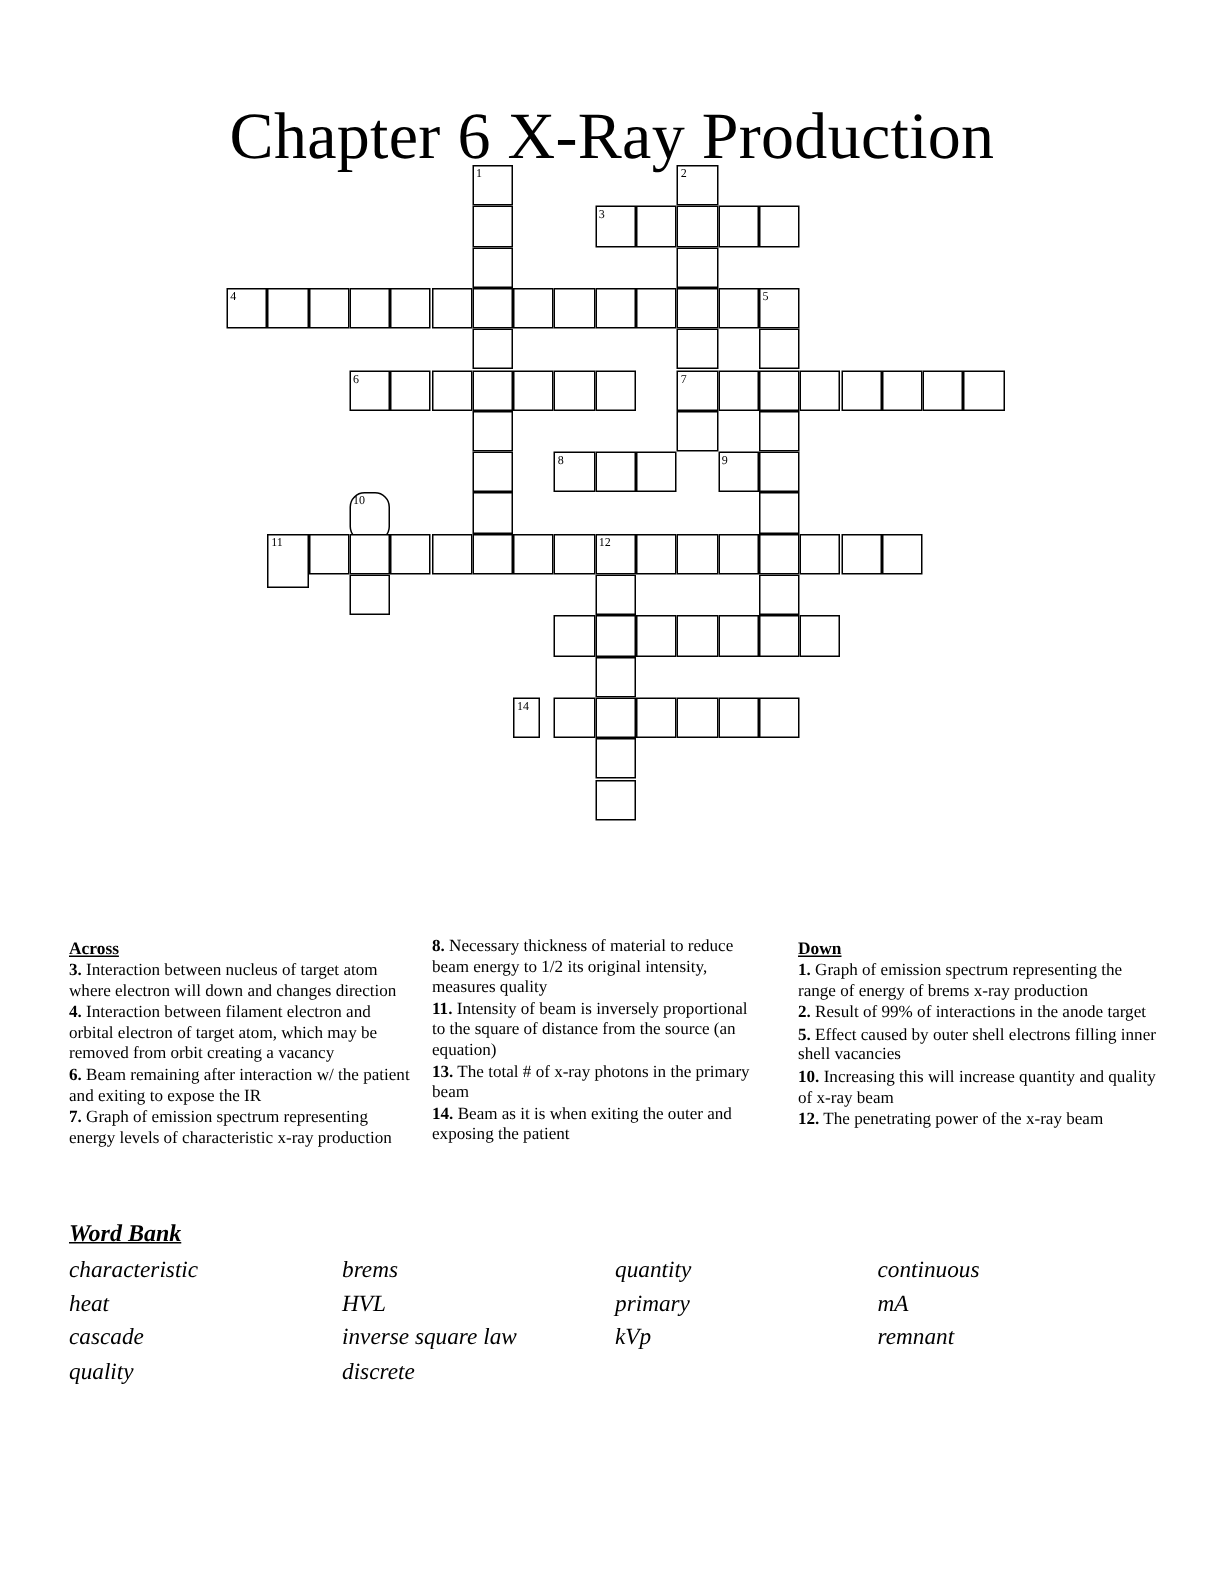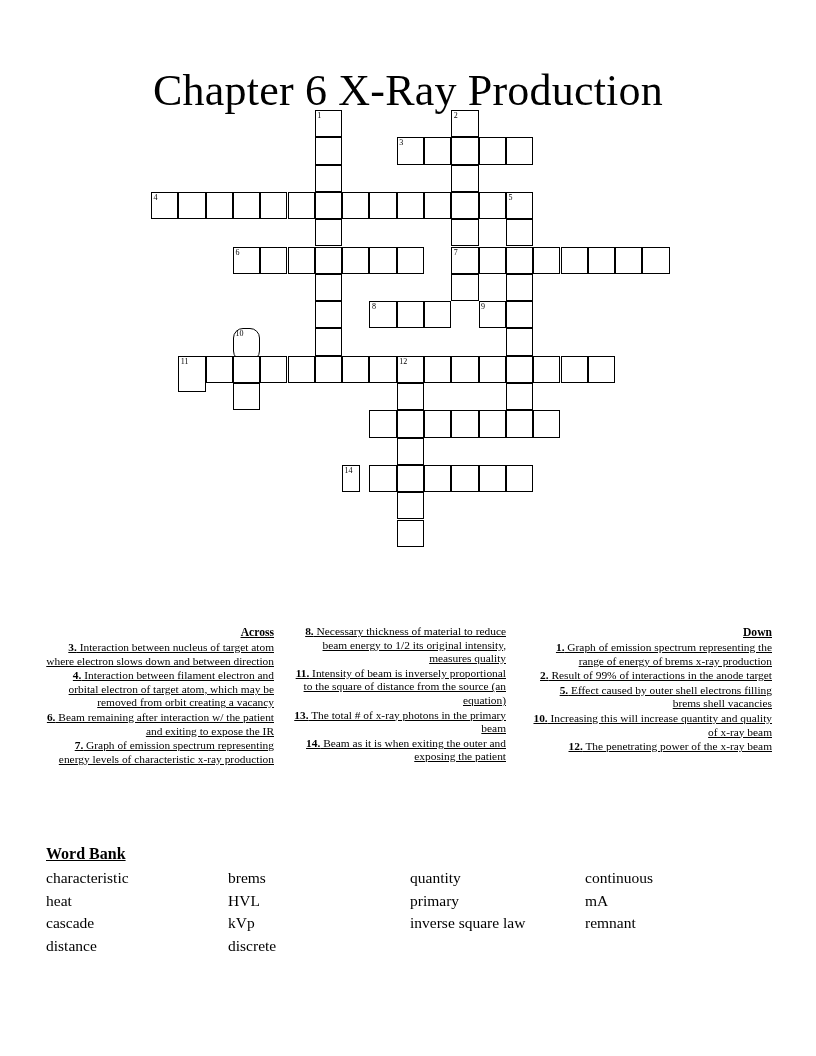--- a/index.html
+++ b/index.html
@@ -59,22 +59,21 @@
     left: 0;
     top: 625px;
     width: 816px;
     height: 195px;
   }
   .clue-col {
     position: absolute;
     top: 0;
     font-size: 11.4px;
     line-height: 13.6px;
-    text-align: right;
-    text-decoration: underline;
+    text-align: left;
   }
   #clue-col-1 { left: 46px;  width: 228px; }
   #clue-col-2 { left: 288px; width: 218px; }
   #clue-col-3 { left: 532px; width: 240px; }
 
   .clue-heading {
     font-weight: bold;
     text-decoration: underline;
     font-size: 11.6px;
     line-height: 15px;
@@ -86,22 +85,23 @@
     margin-bottom: 1px;
   }
   .clue-num {
     font-weight: bold;
   }
 
   
   #word-bank {
     position: absolute;
     left: 46px;
-    top: 844px;
+    top: 813px;
     width: 730px;
+    font-style: italic;
   }
   #word-bank-heading {
     font-weight: bold;
     text-decoration: underline;
     font-size: 16px;
     line-height: 20px;
     display: block;
     margin-bottom: 3px;
   }
   #word-bank-grid {
@@ -240,59 +240,59 @@
     <div class="cell" style="left: 424px; top: 358.9px; width: 27.3px; height: 27.3px;"></div>
     <div class="cell" style="left: 451.3px; top: 358.9px; width: 27.3px; height: 27.3px;"></div>
     <div class="cell" style="left: 478.6px; top: 358.9px; width: 27.3px; height: 27.3px;"></div>
     <div class="cell" style="left: 505.9px; top: 358.9px; width: 27.3px; height: 27.3px;"></div>
   </div>
 
 <div id="clues">
   <div class="clue-col" id="clue-col-1">
     <span class="clue-heading">Across</span>
     <div id="across-list-1">
-        <span class="clue"><span class="clue-num">3.</span><span class="clue-text"> Interaction between nucleus of target atom where electron slows down and between direction</span></span>
+        <span class="clue"><span class="clue-num">3.</span><span class="clue-text"> Interaction between nucleus of target atom where electron will down and changes direction</span></span>
         <span class="clue"><span class="clue-num">4.</span><span class="clue-text"> Interaction between filament electron and orbital electron of target atom, which may be removed from orbit creating a vacancy</span></span>
         <span class="clue"><span class="clue-num">6.</span><span class="clue-text"> Beam remaining after interaction w/ the patient and exiting to expose the IR</span></span>
         <span class="clue"><span class="clue-num">7.</span><span class="clue-text"> Graph of emission spectrum representing energy levels of characteristic x-ray production</span></span>
       </div>
   </div>
   <div class="clue-col" id="clue-col-2">
     <div id="across-list-2">
         <span class="clue"><span class="clue-num">8.</span><span class="clue-text"> Necessary thickness of material to reduce beam energy to 1/2 its original intensity, measures quality</span></span>
         <span class="clue"><span class="clue-num">11.</span><span class="clue-text"> Intensity of beam is inversely proportional to the square of distance from the source (an equation)</span></span>
         <span class="clue"><span class="clue-num">13.</span><span class="clue-text"> The total # of x-ray photons in the primary beam</span></span>
         <span class="clue"><span class="clue-num">14.</span><span class="clue-text"> Beam as it is when exiting the outer and exposing the patient</span></span>
       </div>
   </div>
   <div class="clue-col" id="clue-col-3">
     <span class="clue-heading">Down</span>
     <div id="down-list">
         <span class="clue"><span class="clue-num">1.</span><span class="clue-text"> Graph of emission spectrum representing the range of energy of brems x-ray production</span></span>
         <span class="clue"><span class="clue-num">2.</span><span class="clue-text"> Result of 99% of interactions in the anode target</span></span>
-        <span class="clue"><span class="clue-num">5.</span><span class="clue-text"> Effect caused by outer shell electrons filling brems shell vacancies</span></span>
+        <span class="clue"><span class="clue-num">5.</span><span class="clue-text"> Effect caused by outer shell electrons filling inner shell vacancies</span></span>
         <span class="clue"><span class="clue-num">10.</span><span class="clue-text"> Increasing this will increase quantity and quality of x-ray beam</span></span>
         <span class="clue"><span class="clue-num">12.</span><span class="clue-text"> The penetrating power of the x-ray beam</span></span>
       </div>
   </div>
 </div>
 
 <div id="word-bank">
   <span id="word-bank-heading">Word Bank</span>
   <div id="word-bank-grid">
       <div class="word-bank-item">characteristic</div>
       <div class="word-bank-item">brems</div>
       <div class="word-bank-item">quantity</div>
       <div class="word-bank-item">continuous</div>
       <div class="word-bank-item">heat</div>
       <div class="word-bank-item">HVL</div>
       <div class="word-bank-item">primary</div>
       <div class="word-bank-item">mA</div>
       <div class="word-bank-item">cascade</div>
+      <div class="word-bank-item">inverse square law</div>
       <div class="word-bank-item">kVp</div>
-      <div class="word-bank-item">inverse square law</div>
       <div class="word-bank-item">remnant</div>
-      <div class="word-bank-item">distance</div>
+      <div class="word-bank-item">quality</div>
       <div class="word-bank-item">discrete</div>
       <div class="word-bank-item empty">&nbsp;</div>
       <div class="word-bank-item empty">&nbsp;</div>
     </div>
 </div>
 
 </body></html>

